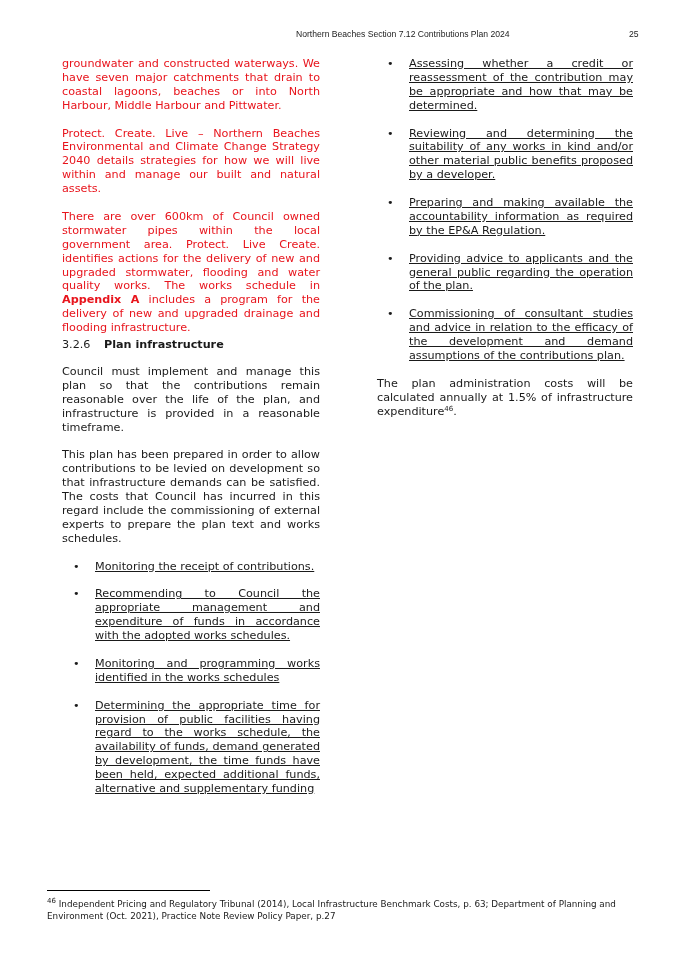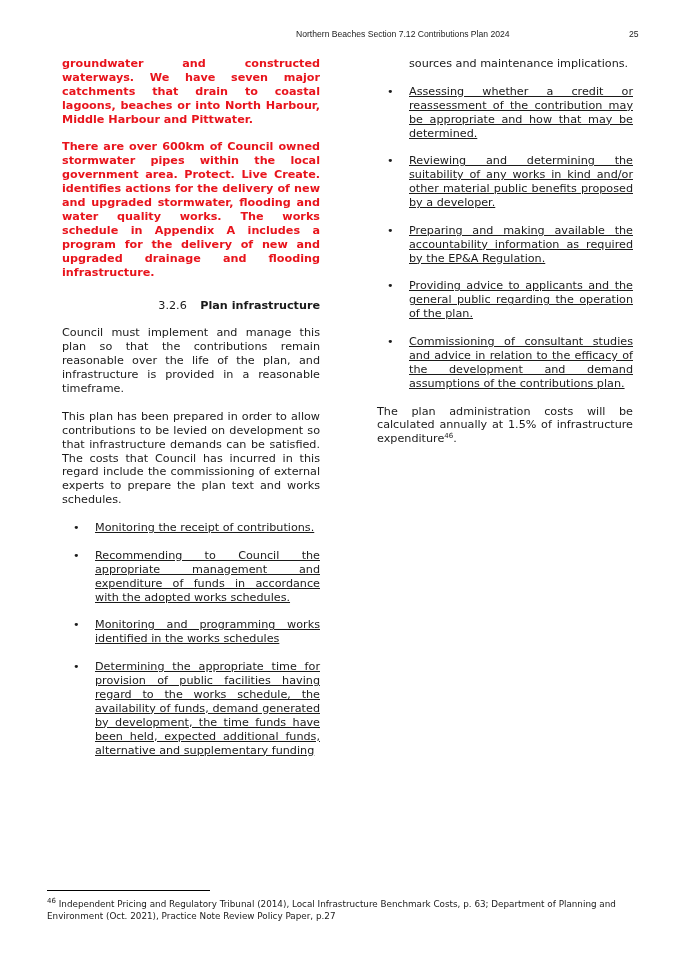--- a/index.html
+++ b/index.html
@@ -12,23 +12,23 @@
     font-family: "Liberation Sans", sans-serif; font-size: 8.6px; color: #222;
   }
   .header .title { position: absolute; left: 296px; top: 0; }
   .header .pageno { position: absolute; left: 602px; top: 0; margin-left: 27px; }
 
   .col { position: absolute; font-size: 11.2px; line-height: 13.9px; }
   .col-left { left: 62px; top: 57px; width: 258px; }
   .col-right { left: 377px; top: 57px; width: 256px; }
 
   p { margin: 0; text-align: justify; }
-  .red { color: #e8141c; font-weight: bold; }
+  .red { color: #e8141c; }
   .gap { margin-bottom: 13.9px; }
-  .heading { display: flex; margin-top: 20px; margin-bottom: 13px; justify-content: flex-end; }
+  .heading { display: flex; margin-top: 3px; margin-bottom: 13px; }
   .heading .num { width: 42px; }
   .heading .htitle { font-weight: bold; }
 
   ul.bullets { list-style: none; margin: 0; padding: 0; }
   ul.bullets li { display: flex; margin-bottom: 13.9px; }
   ul.bullets li .dot { width: 33px; flex: none; padding-left: 11px; box-sizing: border-box; }
   ul.bullets li .txt { flex: 1; text-align: justify; text-decoration: underline; }
   .col-right ul.bullets li .dot { width: 32px; padding-left: 10px; }
   .indent-cont { padding-left: 32px; margin-bottom: 13.9px; }
   .right-para1 { padding-left: 4px; margin-bottom: 13px; }
@@ -45,20 +45,21 @@
 </head>
 <body>
 
 <div class="header">
   <span class="title">Northern Beaches Section 7.12 Contributions Plan 2024</span>
   <span class="pageno">25</span>
 </div>
 
 <div class="col col-left">
   <p class="red gap">groundwater and constructed waterways. We have seven major catchments that drain to coastal lagoons, beaches or into North Harbour, Middle Harbour and Pittwater.</p>
+  <p class="red gap">Protect. Create. Live – Northern Beaches Environmental and Climate Change Strategy 2040 details strategies for how we will live within and manage our built and natural assets.</p>
   <p class="red"><span>There are over 600km of Council owned stormwater pipes within the local government area. Protect. Live Create. identifies actions for the delivery of new and upgraded stormwater, flooding and water quality works. The works schedule in </span><b>Appendix A</b><span> includes a program for the delivery of new and upgraded drainage and flooding infrastructure.</span></p>
 
   <div class="heading">
     <span class="num">3.2.6</span>
     <span class="htitle">Plan infrastructure</span>
   </div>
 
   <p class="gap">Council must implement and manage this plan so that the contributions remain reasonable over the life of the plan, and infrastructure is provided in a reasonable timeframe.</p>
   <p class="gap">This plan has been prepared in order to allow contributions to be levied on development so that infrastructure demands can be satisfied. The costs that Council has incurred in this regard include the commissioning of external experts to prepare the plan text and works schedules.</p>
 
@@ -76,21 +77,20 @@
         <span class="txt">Monitoring and programming works identified in the works schedules</span>
       </li>
     <li>
         <span class="dot">•</span>
         <span class="txt">Determining the appropriate time for provision of public facilities having regard to the works schedule, the availability of funds, demand generated by development, the time funds have been held, expected additional funds, alternative and supplementary funding</span>
       </li>
   </ul>
 </div>
 
 <div class="col col-right">
-  <p class="indent-cont">sources and maintenance implications.</p>
   <ul class="bullets">
     <li>
         <span class="dot">•</span>
         <span class="txt">Assessing whether a credit or reassessment of the contribution may be appropriate and how that may be determined.</span>
       </li>
     <li>
         <span class="dot">•</span>
         <span class="txt">Reviewing and determining the suitability of any works in kind and/or other material public benefits proposed by a developer.</span>
       </li>
     <li>

